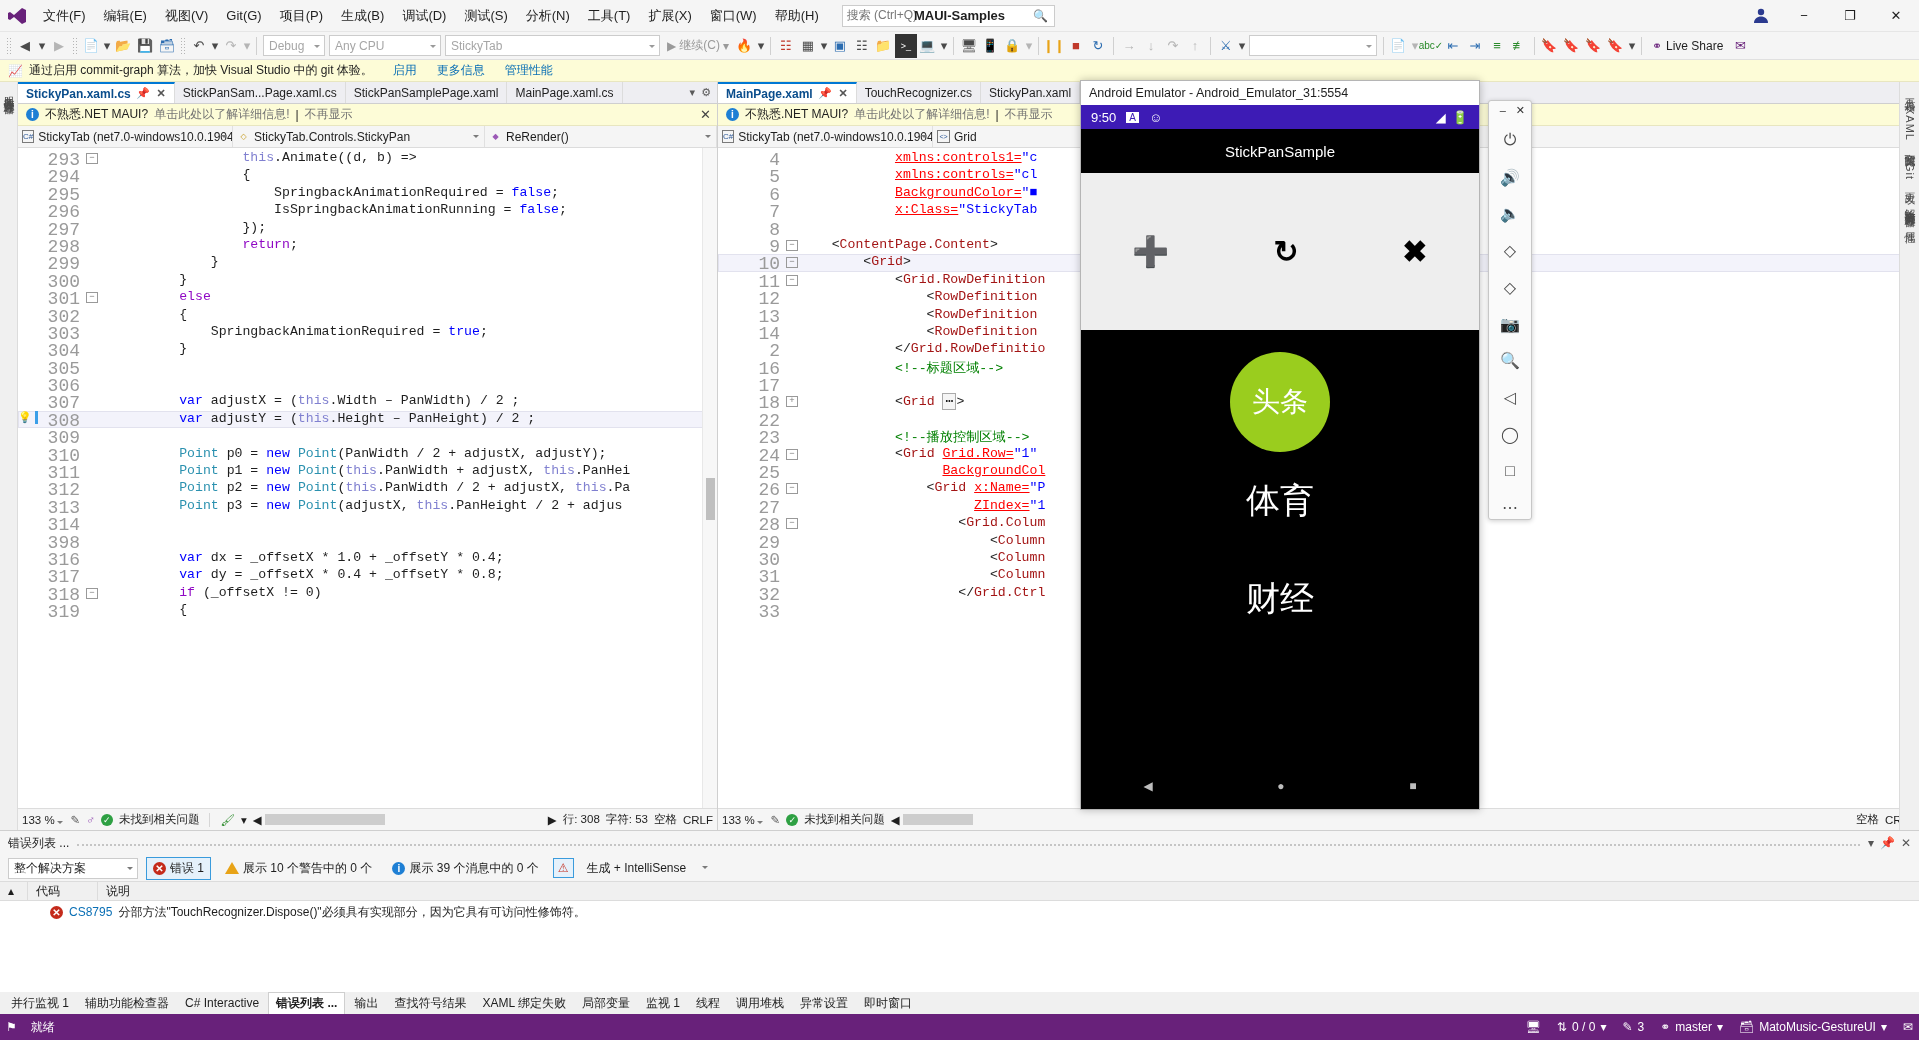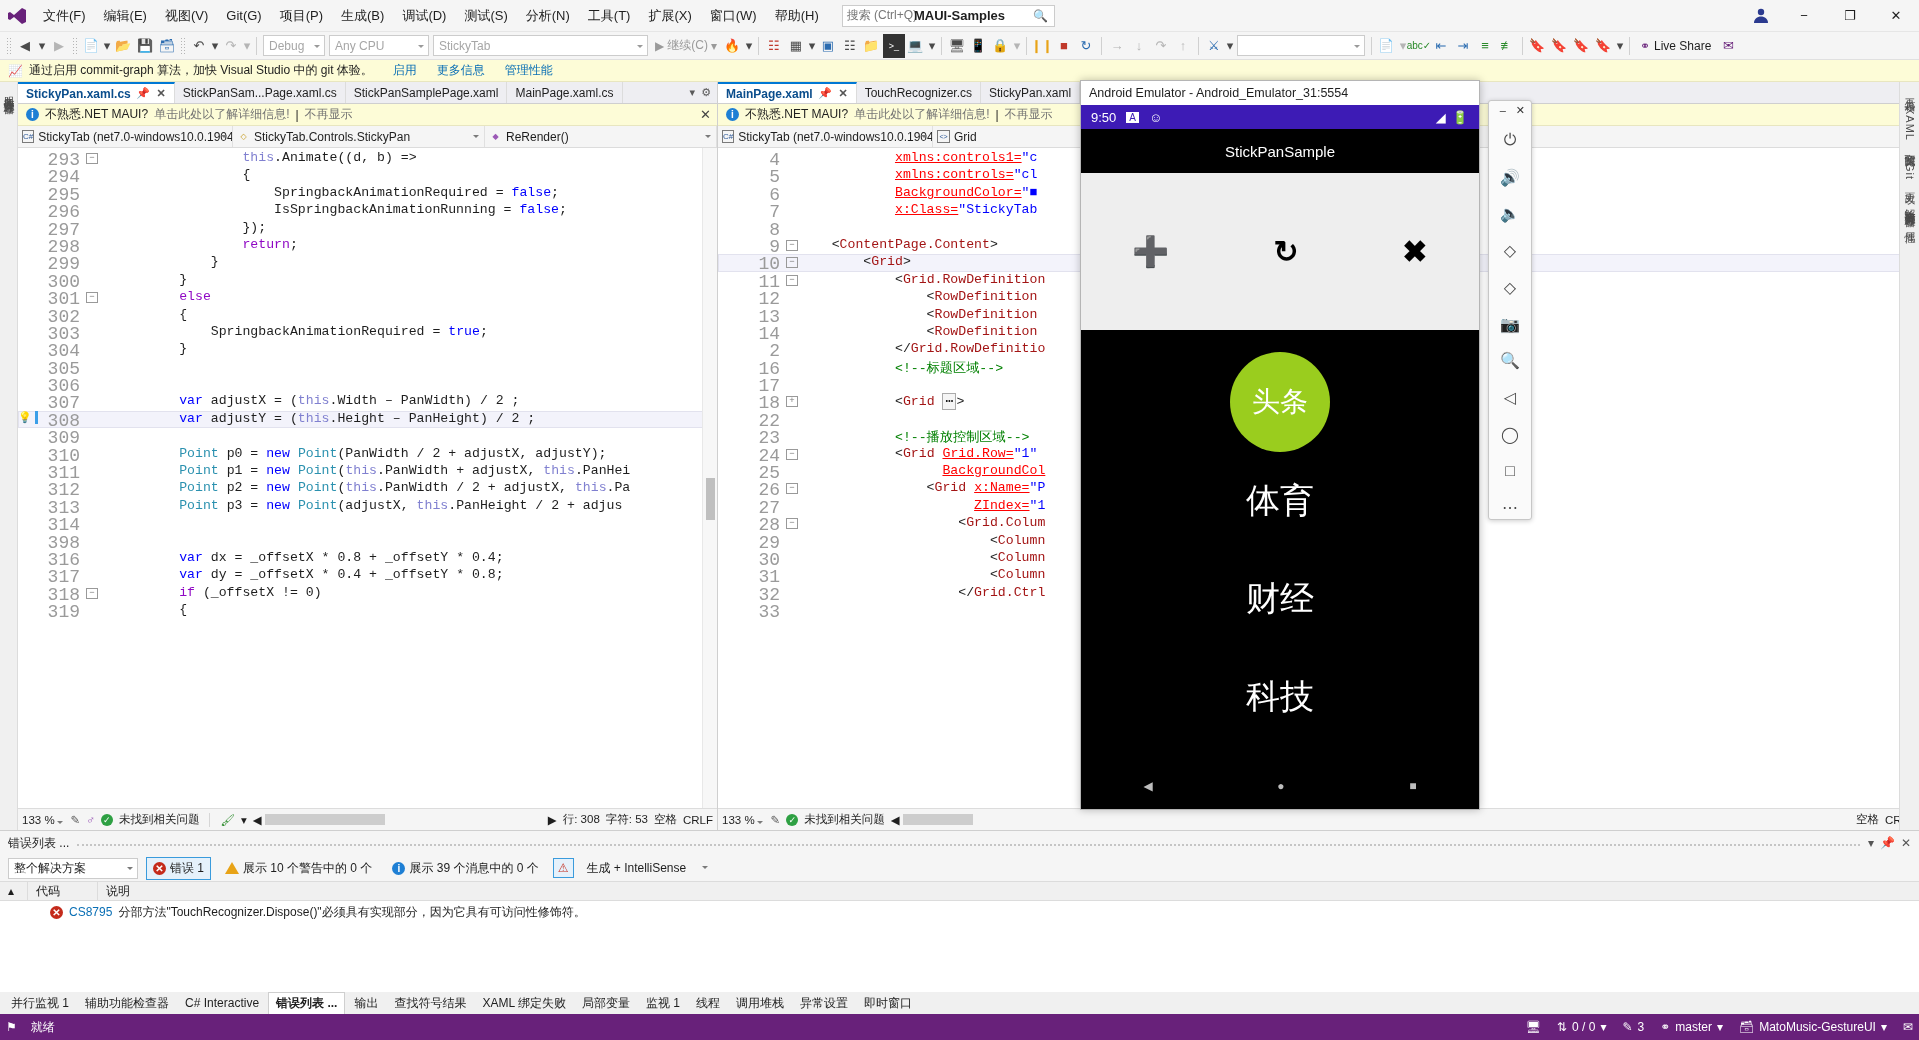--- a/index.html
+++ b/index.html
@@ -257,21 +257,21 @@
   <div class="tb-ico" style="color:#d9a022">📂</div>
   <div class="tb-ico" style="color:#2b6cb0">💾</div>
   <div class="tb-ico" style="color:#2b6cb0">🗃</div>
   <div class="tb-grip"></div>
   <div class="tb-ico">↶</div>
   <div class="tb-ico" style="width:10px">▾</div>
   <div class="tb-ico" style="color:#b5b5b5">↷</div>
   <div class="tb-ico" style="width:10px;color:#b5b5b5">▾</div>
   <div class="tb-sep"></div>
   <div class="tb-combo dis" style="width:62px">Debug</div>
-  <div class="tb-combo dis" style="width:100px">Any CPU</div>
+  <div class="tb-combo dis" style="width:112px">Any CPU</div>
   <div class="tb-combo dis" style="width:215px">StickyTab</div>
   <div class="tb-run">
     <span>▶</span>
     <span>继续(C)</span>
     <span>▾</span>
   </div>
   <div class="tb-ico" style="color:#c0392b">🔥</div>
   <div class="tb-ico" style="width:10px">▾</div>
   <div class="tb-sep"></div>
   <div class="tb-ico" style="color:#c0392b">☷</div>
@@ -401,21 +401,21 @@
           <div class="crow"><div class="gutter-bp"></div><div class="ln">306</div><div class="fold"></div><div class="ctext"><span></span></div></div>
           <div class="crow"><div class="gutter-bp" style="border-right: 3px solid rgb(59, 159, 232);"></div><div class="ln">307</div><div class="fold"></div><div class="ctext"><span>          </span><span class="kw">var</span><span> adjustX = (</span><span class="ths">this</span><span>.Width – PanWidth) / 2 ;</span></div></div>
           <div class="crow cline"><div class="gutter-bp" style="font-size: 11px; color: rgb(216, 164, 0); border-right: 3px solid rgb(59, 159, 232);">💡</div><div class="ln">308</div><div class="fold"></div><div class="ctext"><span>          </span><span class="kw">var</span><span> adjustY = (</span><span class="ths">this</span><span>.Height – PanHeight) / 2 ;</span></div></div>
           <div class="crow"><div class="gutter-bp"></div><div class="ln">309</div><div class="fold"></div><div class="ctext"><span></span></div></div>
           <div class="crow"><div class="gutter-bp"></div><div class="ln">310</div><div class="fold"></div><div class="ctext"><span>          </span><span class="typ">Point</span><span> p0 = </span><span class="kw">new</span><span> </span><span class="typ">Point</span><span>(PanWidth / 2 + adjustX, adjustY);</span></div></div>
           <div class="crow"><div class="gutter-bp"></div><div class="ln">311</div><div class="fold"></div><div class="ctext"><span>          </span><span class="typ">Point</span><span> p1 = </span><span class="kw">new</span><span> </span><span class="typ">Point</span><span>(</span><span class="ths">this</span><span>.PanWidth + adjustX, </span><span class="ths">this</span><span>.PanHei</span></div></div>
           <div class="crow"><div class="gutter-bp"></div><div class="ln">312</div><div class="fold"></div><div class="ctext"><span>          </span><span class="typ">Point</span><span> p2 = </span><span class="kw">new</span><span> </span><span class="typ">Point</span><span>(</span><span class="ths">this</span><span>.PanWidth / 2 + adjustX, </span><span class="ths">this</span><span>.Pa</span></div></div>
           <div class="crow"><div class="gutter-bp"></div><div class="ln">313</div><div class="fold"></div><div class="ctext"><span>          </span><span class="typ">Point</span><span> p3 = </span><span class="kw">new</span><span> </span><span class="typ">Point</span><span>(adjustX, </span><span class="ths">this</span><span>.PanHeight / 2 + adjus</span></div></div>
           <div class="crow"><div class="gutter-bp"></div><div class="ln">314</div><div class="fold"></div><div class="ctext"><span></span></div></div>
           <div class="crow"><div class="gutter-bp"></div><div class="ln">398</div><div class="fold"></div><div class="ctext"><span></span></div></div>
-          <div class="crow"><div class="gutter-bp"></div><div class="ln">316</div><div class="fold"></div><div class="ctext"><span>          </span><span class="kw">var</span><span> dx = _offsetX * 0.8 + _offsetY * 0.4;</span></div></div>
+          <div class="crow"><div class="gutter-bp"></div><div class="ln">316</div><div class="fold"></div><div class="ctext"><span>          </span><span class="kw">var</span><span> dx = _offsetX * 1.0 + _offsetY * 0.4;</span></div></div>
           <div class="crow"><div class="gutter-bp"></div><div class="ln">317</div><div class="fold"></div><div class="ctext"><span>          </span><span class="kw">var</span><span> dy = _offsetX * 0.4 + _offsetY * 0.8;</span></div></div>
           <div class="crow"><div class="gutter-bp"></div><div class="ln">318</div><div class="fold"><span style="border: 1px solid rgb(153, 153, 153); padding: 0px 2px; font-size: 9px; line-height: 9px; display: inline-block;">−</span></div><div class="ctext"><span>          </span><span class="kw2">if</span><span> (_offsetX != 0)</span></div></div>
           <div class="crow"><div class="gutter-bp"></div><div class="ln">319</div><div class="fold"></div><div class="ctext"><span>          {</span></div></div>
         </div>
       <div class="vscroll">
         <div class="vthumb" style="top:330px;height:42px"></div>
       </div>
     </div>
 
     <div class="editor-status">
@@ -643,21 +643,20 @@
       <span class="gicon">➕</span>
       <span class="gicon">↻</span>
       <span class="gicon">✖</span>
     </div>
     <div class="emu-list">
       <div class="circle-btn">
         <span>头条</span>
       </div>
       <div class="emu-item">体育</div>
       <div class="emu-item">财经</div>
-      <div class="emu-item">科技</div>
     </div>
     <div class="emu-nav">
       <span>◀</span>
       <span>●</span>
       <span>■</span>
     </div>
   </div>
 </div>
 
 <div class="emu-side">

